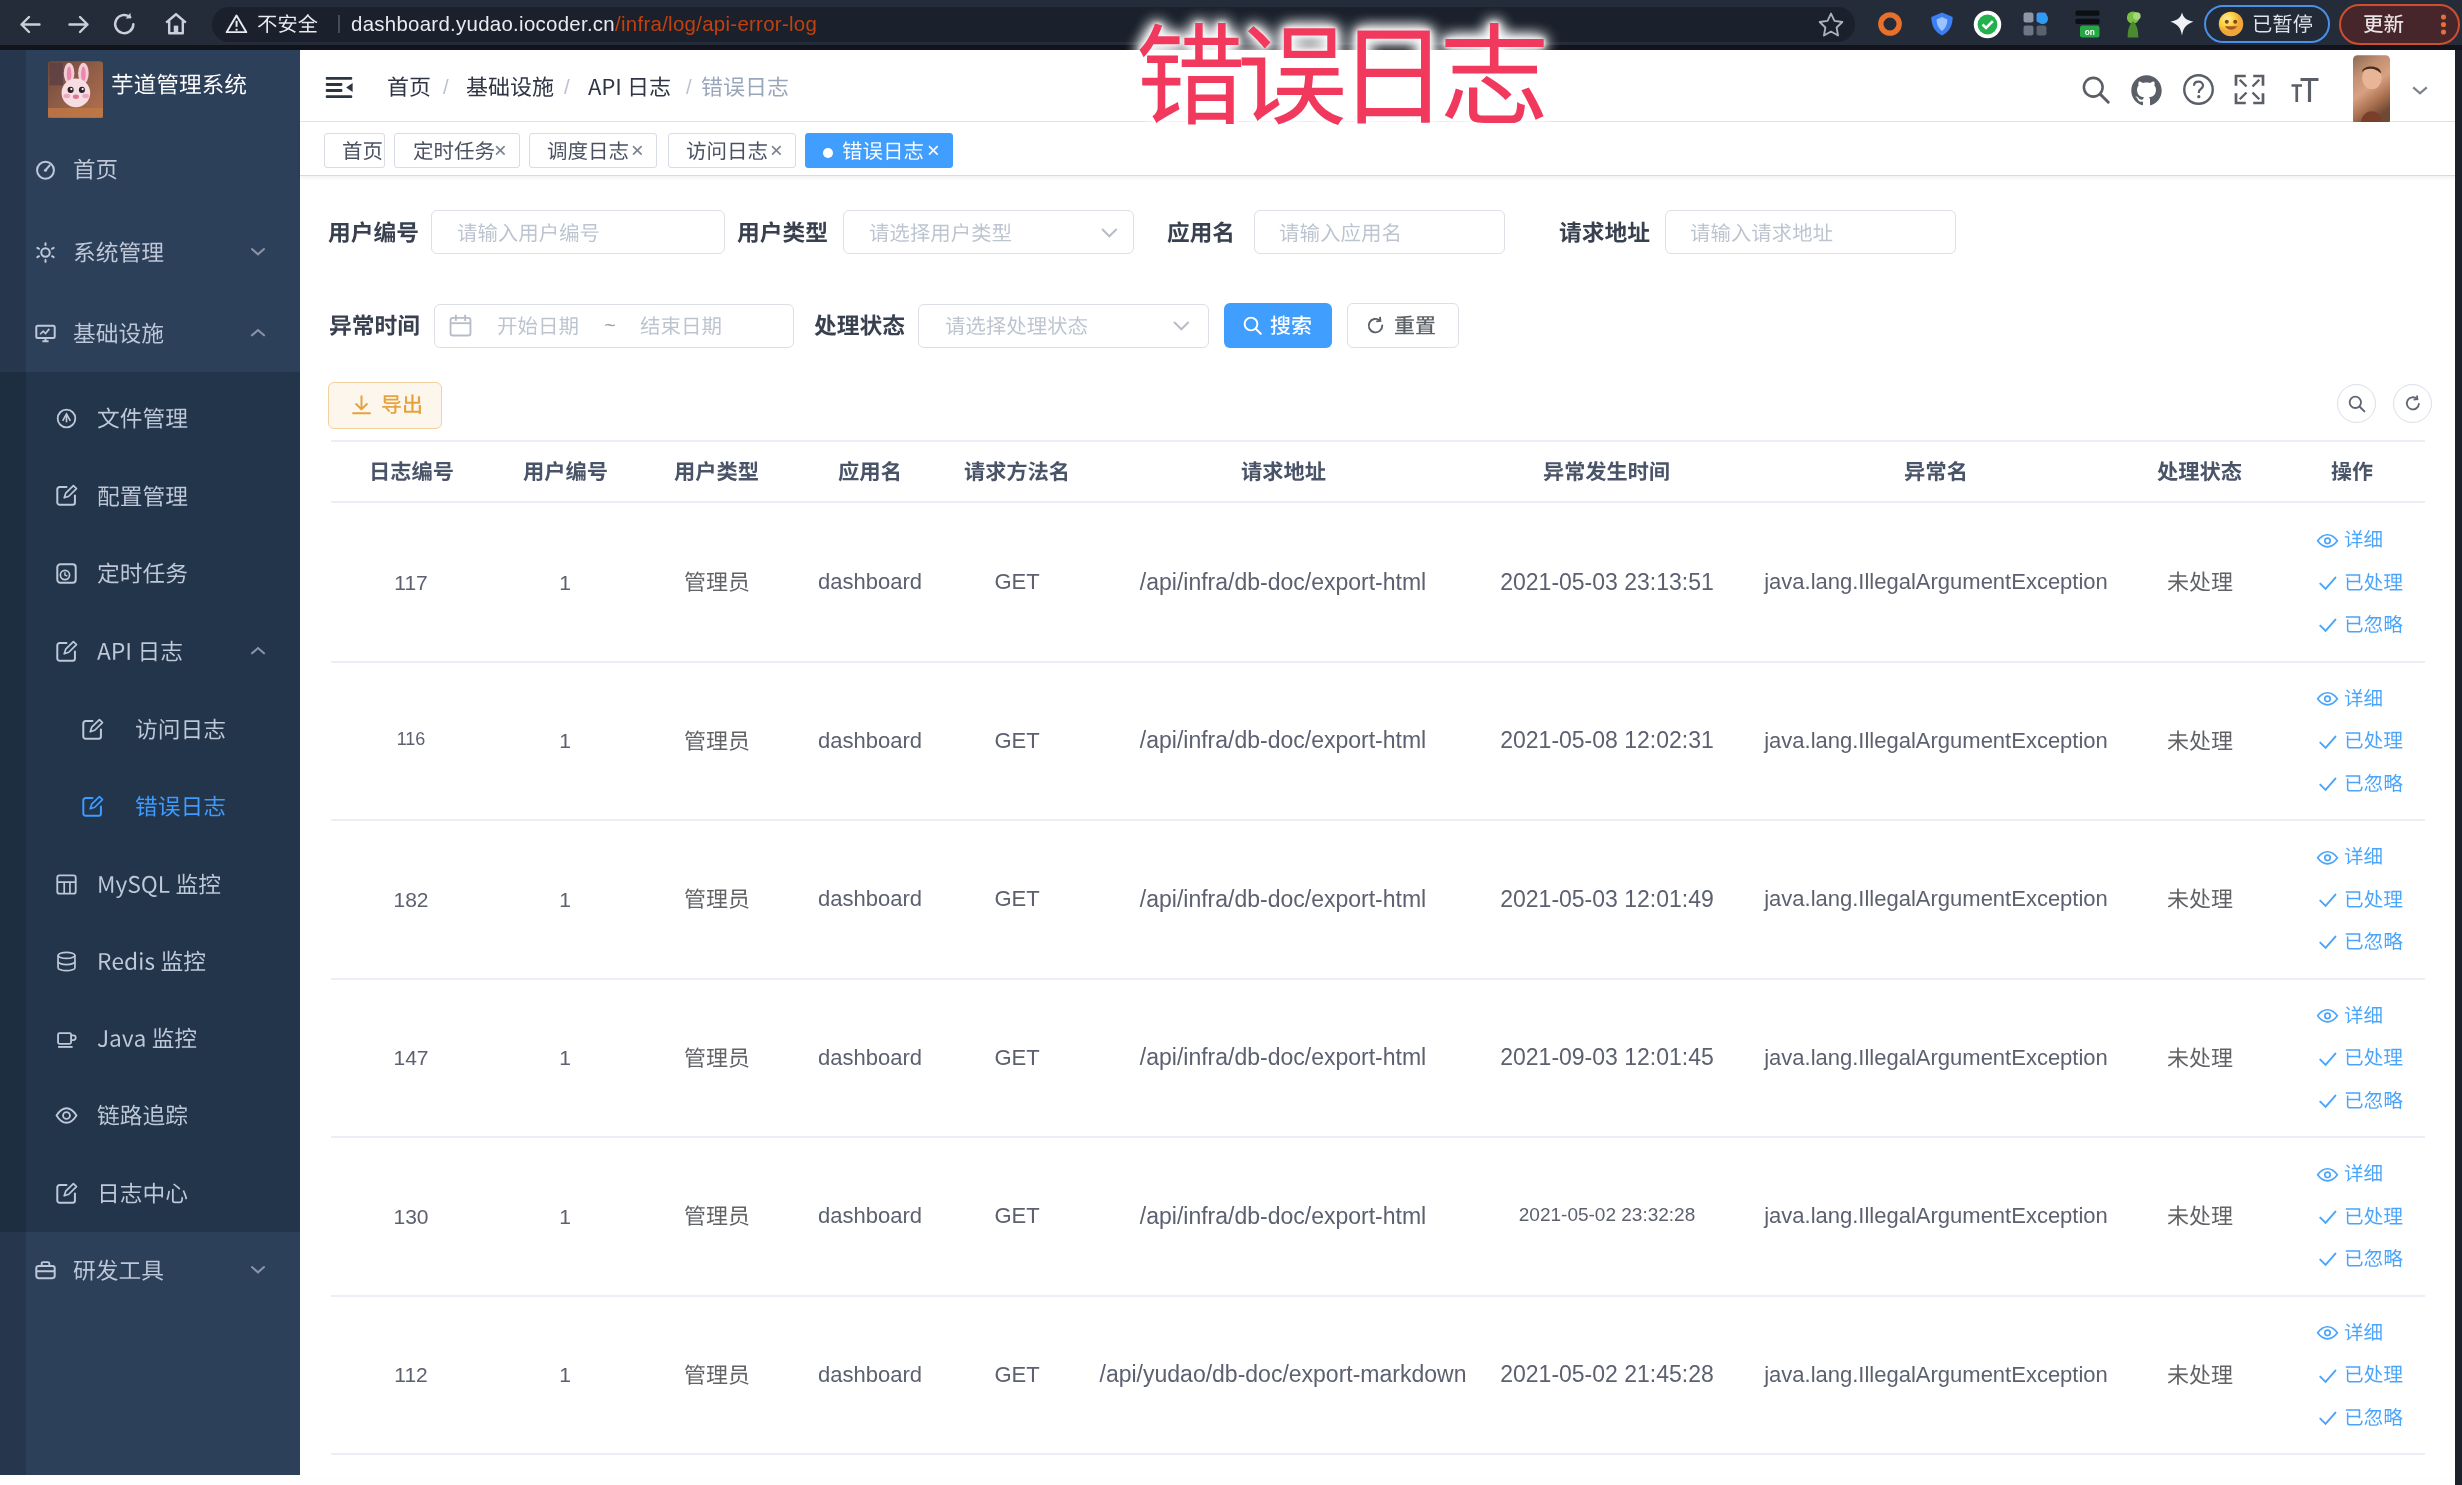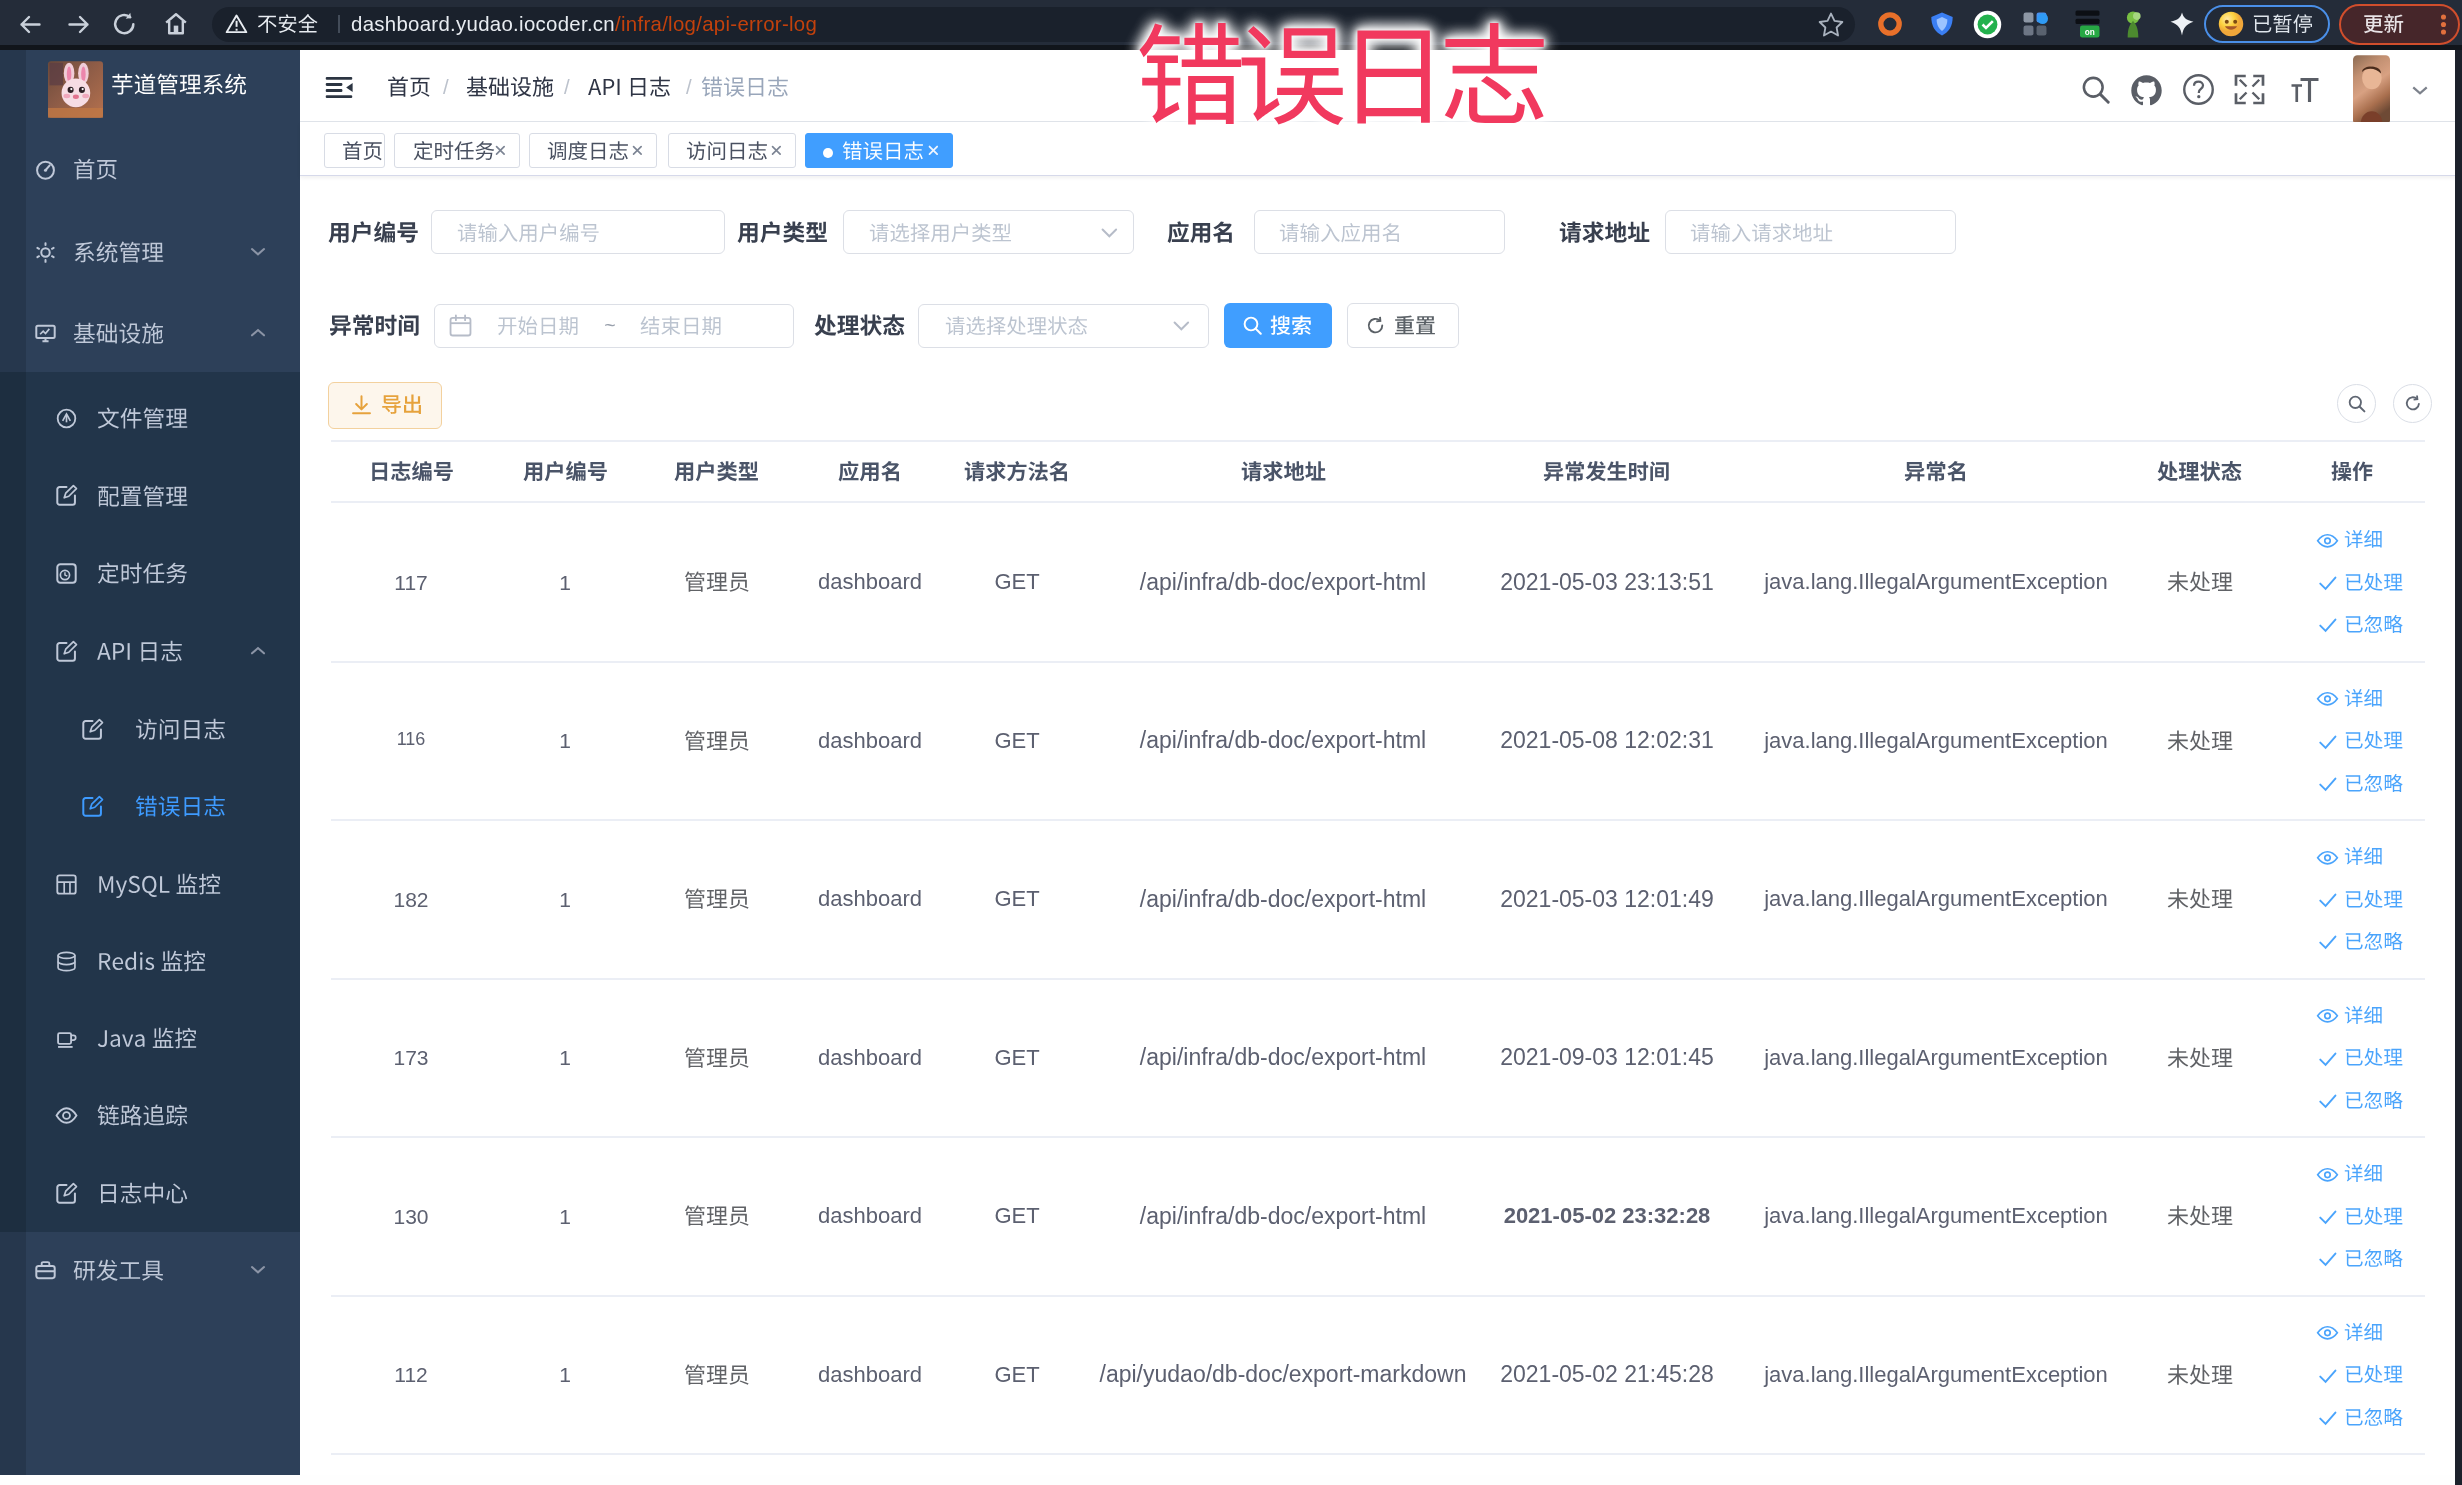--- a/index.html
+++ b/index.html
@@ -1028,21 +1028,21 @@
 <svg style="position:absolute;left:2318px;top:932px;overflow:visible;" width="19.7" height="19.7" viewBox="0 0 26.0 26.0">
     <path d="M3 14 L10 21 L23 6" stroke="#4aa4fc" stroke-width="2.6" fill="none" stroke-linecap="round"></path>
   </svg>
 <svg class="" style="position:absolute;left:2344px;top:928px;overflow:visible;" width="59" height="26.6" viewBox="0 0 78 35.0938">
     <g fill="#4aa4fc" transform="translate(0,27.04) scale(0.02600,-0.02600)">
       <use href="#R5df2" x="0"></use>
       <use href="#R5ffd" x="1000"></use>
       <use href="#R7565" x="2000"></use>
     </g>
   </svg>
-<div style="position:absolute;left:411px;top:1047px;font-family:Liberation Sans, sans-serif;font-size:21px;font-weight:normal;color:#5c6070;line-height:1;white-space:pre;transform:translateX(-50%);">173</div>
+<div style="position:absolute;left:411px;top:1047px;font-family:Liberation Sans, sans-serif;font-size:21px;font-weight:normal;color:#5c6070;line-height:1;white-space:pre;transform:translateX(-50%);">147</div>
 <div style="position:absolute;left:565px;top:1047px;font-family:Liberation Sans, sans-serif;font-size:21px;font-weight:normal;color:#5c6070;line-height:1;white-space:pre;transform:translateX(-50%);">1</div>
 <svg class="" style="position:absolute;left:684px;top:1043px;overflow:visible;" width="66" height="30" viewBox="0 0 87 39.1875">
     <g fill="#606266" transform="translate(0,30.16) scale(0.02900,-0.02900)">
       <use href="#R7ba1" x="0"></use>
       <use href="#R7406" x="1000"></use>
       <use href="#R5458" x="2000"></use>
     </g>
   </svg>
 <div style="position:absolute;left:870px;top:1047px;font-family:Liberation Sans, sans-serif;font-size:22px;font-weight:normal;color:#5c6070;line-height:1;white-space:pre;transform:translateX(-50%);">dashboard</div>
 <div style="position:absolute;left:1017px;top:1047px;font-family:Liberation Sans, sans-serif;font-size:22px;font-weight:normal;color:#5c6070;line-height:1;white-space:pre;transform:translateX(-50%);">GET</div>
@@ -1091,21 +1091,21 @@
 <svg class="" style="position:absolute;left:684px;top:1201px;overflow:visible;" width="66" height="30" viewBox="0 0 87 39.1875">
     <g fill="#606266" transform="translate(0,30.16) scale(0.02900,-0.02900)">
       <use href="#R7ba1" x="0"></use>
       <use href="#R7406" x="1000"></use>
       <use href="#R5458" x="2000"></use>
     </g>
   </svg>
 <div style="position:absolute;left:870px;top:1205px;font-family:Liberation Sans, sans-serif;font-size:22px;font-weight:normal;color:#5c6070;line-height:1;white-space:pre;transform:translateX(-50%);">dashboard</div>
 <div style="position:absolute;left:1017px;top:1205px;font-family:Liberation Sans, sans-serif;font-size:22px;font-weight:normal;color:#5c6070;line-height:1;white-space:pre;transform:translateX(-50%);">GET</div>
 <div style="position:absolute;left:1283px;top:1205px;font-family:Liberation Sans, sans-serif;font-size:23px;font-weight:normal;color:#5c6070;line-height:1;white-space:pre;transform:translateX(-50%);">/api/infra/db-doc/export-html</div>
-<div style="position:absolute;left:1607px;top:1205px;font-family:Liberation Sans, sans-serif;font-size:22px;font-weight:bold;color:#5c6070;line-height:1;white-space:pre;transform:translateX(-50%);">2021-05-02 23:32:28</div>
+<div style="position:absolute;left:1607px;top:1205px;font-family:Liberation Sans, sans-serif;font-size:19px;font-weight:normal;color:#5c6070;line-height:1;white-space:pre;transform:translateX(-50%);">2021-05-02 23:32:28</div>
 <div style="position:absolute;left:1936px;top:1205px;font-family:Liberation Sans, sans-serif;font-size:22px;font-weight:normal;color:#5c6070;line-height:1;white-space:pre;transform:translateX(-50%);">java.lang.IllegalArgumentException</div>
 <svg class="" style="position:absolute;left:2167px;top:1201px;overflow:visible;" width="66" height="30" viewBox="0 0 87 39.1875">
     <g fill="#606266" transform="translate(0,30.16) scale(0.02900,-0.02900)">
       <use href="#R672a" x="0"></use>
       <use href="#R5904" x="1000"></use>
       <use href="#R7406" x="2000"></use>
     </g>
   </svg>
 <svg style="position:absolute;left:2316px;top:1165px;overflow:visible;" width="23" height="19.7" viewBox="0 0 30.0 26.0">
     <path d="M2 13 C6 7.5 10.5 5 15 5 C19.5 5 24 7.5 28 13 C24 18.5 19.5 21 15 21 C10.5 21 6 18.5 2 13 Z" stroke="#4aa4fc" stroke-width="2.2" fill="none"></path>

